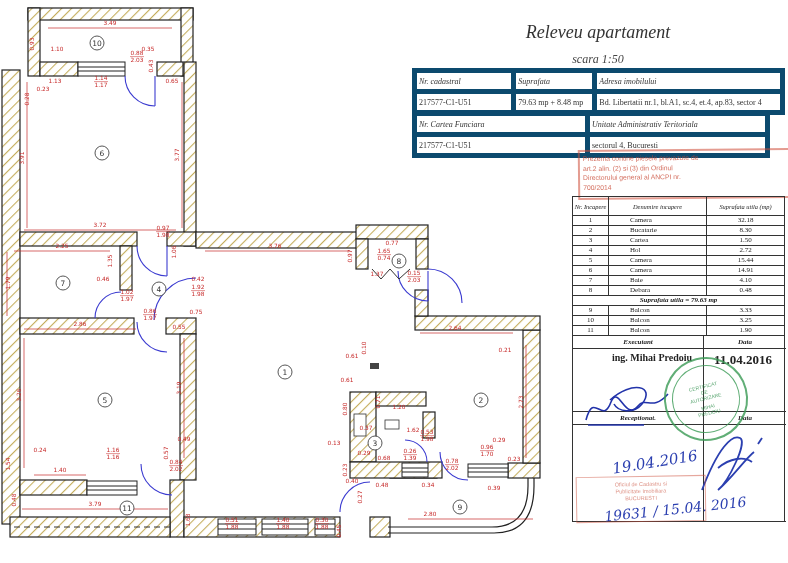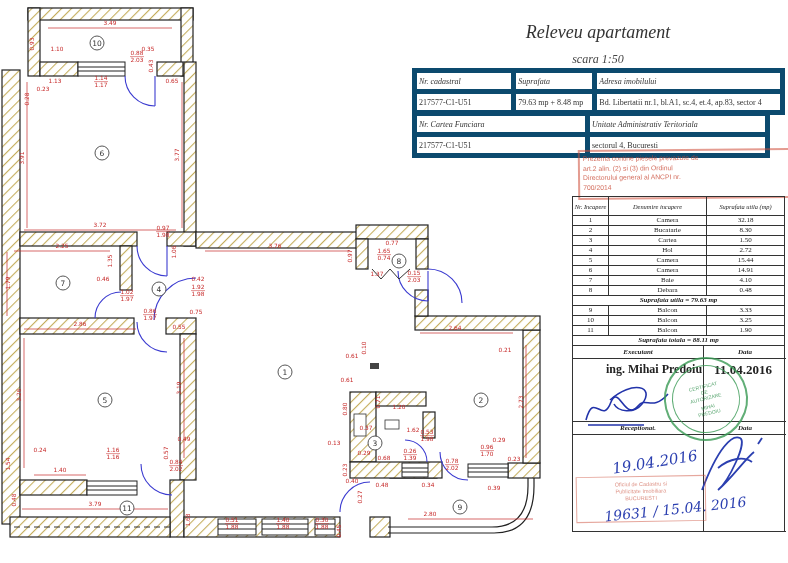--- a/index.html
+++ b/index.html
@@ -16,29 +16,29 @@
   #tbl1{left:412px;top:68px;width:373px;}
   #tbl2{left:412px;top:111px;width:358px;}
   .redstamp{position:absolute;left:578px;top:149px;width:204px;height:42px;
             border:2px solid rgba(205,75,55,.55);color:rgba(200,70,50,.78);
             font-size:6.8px;line-height:9.5px;padding:2px 3px;transform:rotate(-.6deg);
             font-family:"Liberation Sans", sans-serif;}
   .rt-wrap{position:absolute;left:572px;top:196px;width:213px;font-size:7px;color:#222;}
   table.rt{border-collapse:collapse;width:213px;}
   table.rt td{border:1px solid #333;text-align:center;padding:0 1px;height:9px;line-height:9px;}
   table.rt td.hdr{font-style:italic;font-size:6.4px;line-height:7px;height:18px;}
-  table.rt td.name{text-align:center;padding-left:21px;margin-top:16px;}
+  table.rt td.name{text-align:left;padding-left:21px;margin-top:16px;}
   table.rt td.merge{font-style:italic;font-weight:bold;font-size:7px;}
   .sg{display:grid;grid-template-columns:131px 82px;border-left:1px solid #333;border-right:1px solid #333;font-weight:bold;}
   .sg>div{border-bottom:1px solid #333;border-right:1px solid #333;}
   .sg>div:nth-child(2n){border-right:none;}
   .sg .lbl{font-style:italic;text-align:center;height:12px;line-height:12px;font-size:7px;}
   .sg .tall{height:62px;position:relative;}
   .sg .tall2{height:96px;}
-  .execname{position:absolute;left:4px;top:3px;font-size:12px;padding-left:29px;}
+  .execname{position:absolute;left:10px;top:3px;font-size:10px;padding-left:29px;}
   .execdate{position:absolute;right:-78px;top:3px;width:76px;text-align:center;font-size:13px;}
   .hw{position:absolute;color:#2b3fb0;font-style:italic;font-family:"DejaVu Serif", serif;}
   #hw-date{left:612px;top:453px;font-size:15px;transform:rotate(-9deg);}
   #hw-reg{left:604px;top:501px;font-size:14px;transform:rotate(-6deg);}
   .greenstamp{position:absolute;left:664px;top:357px;width:80px;height:80px;border-radius:50%;
               border:2px solid #3a9a55;display:flex;align-items:center;justify-content:center;
               transform:rotate(-14deg);opacity:.8;}
   .greenstamp .inner{width:66px;height:66px;border-radius:50%;border:1px solid #3a9a55;
               display:flex;flex-direction:column;align-items:center;justify-content:center;
               font-size:5px;line-height:6px;color:#2f8f4c;text-align:center;
@@ -593,23 +593,20 @@
           <tr>
             <td>10</td>
             <td class="name">Balcon</td>
             <td>3.25</td>
           </tr>
           <tr>
             <td>11</td>
             <td class="name">Balcon</td>
             <td>1.90</td>
           </tr>
-          <tr>
-            <td colspan="3" class="merge">Suprafata totala = 88.11 mp</td>
-          </tr>
         </tbody>
     </table>
 
     <div class="sg">
       <div class="lbl">Executant</div>
       <div class="lbl">Data</div>
       <div class="tall">
         <span class="execname">ing. Mihai Predoiu</span>
         <span class="execdate">11.04.2016</span>
       </div>

